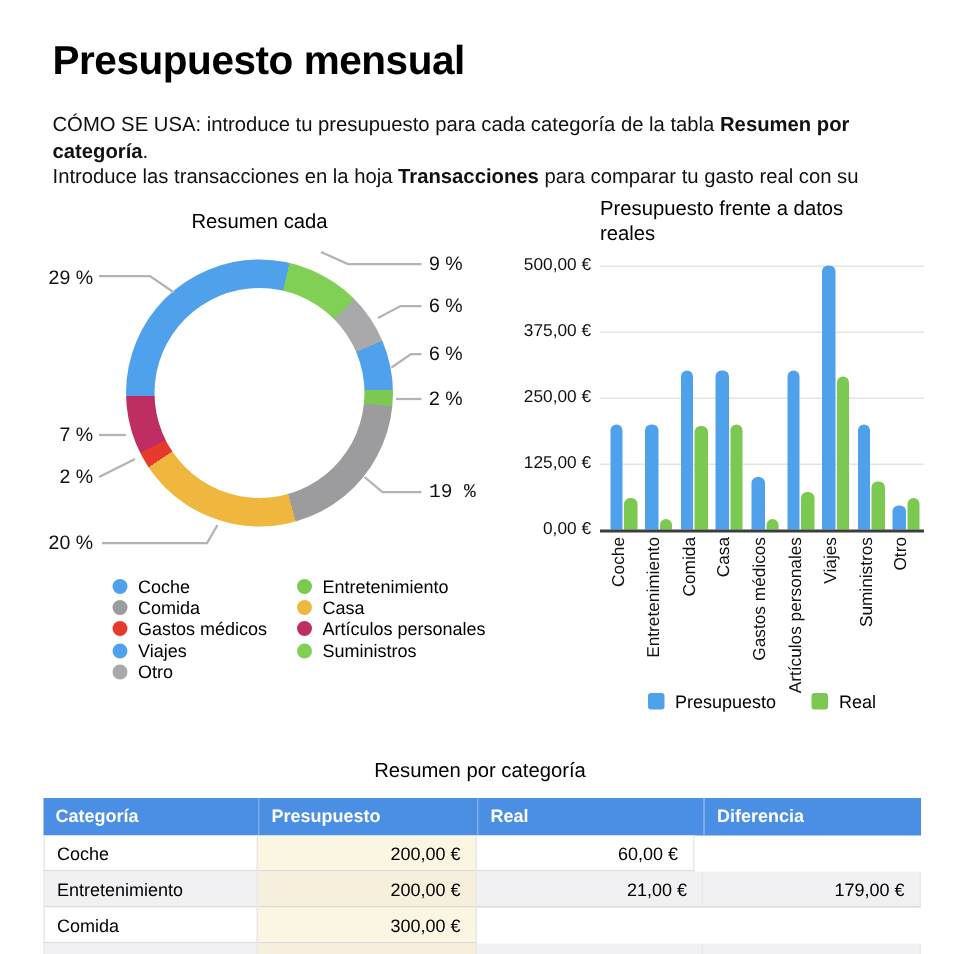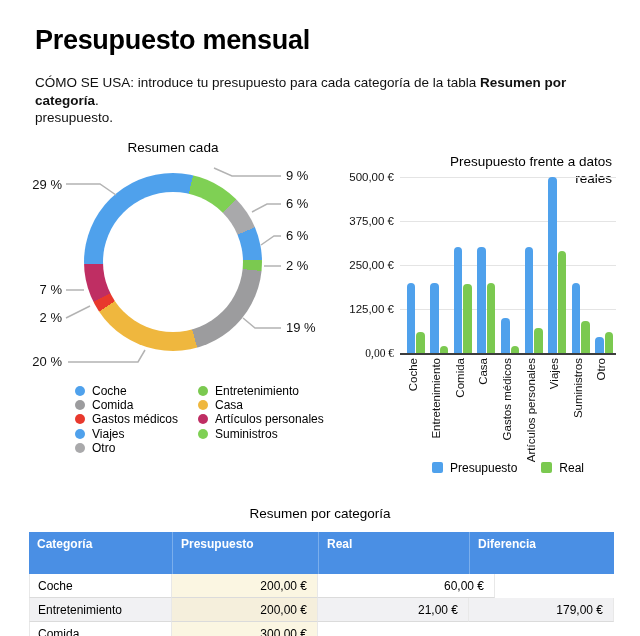--- a/index.html
+++ b/index.html
@@ -13,48 +13,48 @@
   #donut-hole{left:103px;top:192px;width:140px;height:140px;border-radius:50%;background:#fff;}
   .donut-label{font-size:13px;color:#111;height:16px;line-height:16px;}
   .dl-left{text-align:right;}
   #leader-svg{left:0;top:130px;}
   .leg-col{display:flex;flex-direction:column;gap:1px;}
   #donut-legend-col1{left:75px;top:384px;}
   #donut-legend-col2{left:198px;top:384px;}
   .leg-item{display:flex;align-items:center;height:13.3px;font-size:12px;}
   .leg-dot{width:10px;height:10px;border-radius:50%;margin-right:7px;flex:none;}
   .leg-sq{width:11px;height:11px;border-radius:2px;margin-right:7px;flex:none;}
-  #bar-title{left:400px;top:130px;width:212px;text-align:right;font-size:13.5px;line-height:17px;margin-top:23px;}
+  #bar-title{left:400px;top:130px;width:212px;text-align:left;font-size:13.5px;line-height:17px;}
   .gridline{left:400px;width:216px;height:1px;background:#e4e4e4;}
   #x-axis-line{left:400px;top:353px;width:216px;height:2px;background:#3d3d3d;}
   .ytick{left:326px;width:68px;text-align:right;font-size:11.5px;height:14px;line-height:14px;color:#111;}
   .bar{border-radius:4px 4px 0 0;width:8.5px;}
   .xlabel{width:112px;height:15px;transform-origin:0 0;transform:rotate(-90deg) translateX(-112px);
           text-align:right;font-size:11.5px;line-height:15px;color:#111;white-space:nowrap;}
   #bar-legend{left:402px;top:461px;width:212px;display:flex;justify-content:center;gap:24px;}
   #table-title{left:120px;top:506px;width:400px;text-align:center;font-size:13.5px;}
   #summary-table{left:29px;top:532px;width:585px;}
   .trow{display:flex;width:585px;}
-  .th{height:42px;background:#4a8fe4;color:#fff;font-weight:700;font-size:12px;
+  .th{height:25px;background:#4a8fe4;color:#fff;font-weight:700;font-size:12px;
       line-height:25px;padding-left:8px;box-sizing:border-box;border-left:1px solid #7aaeec;}
   .th:first-child{border-left:none;}
   .td{height:24px;font-size:12px;line-height:24px;box-sizing:border-box;
       border-bottom:1px solid #dbdbdb;border-right:1px solid #e8e8e8;}
   .td.c0{padding-left:8px;border-left:1px solid #e8e8e8;}
   .td.num{text-align:right;padding-right:10px;}
 </style>
 </head>
 <body>
 
 <div id="page">
 
   <div class="abs" id="page-title">Presupuesto mensual</div>
   <div class="abs" id="intro">
       <div><span>CÓMO SE USA: introduce tu presupuesto para cada categoría de la tabla </span><span style="font-weight: 700;">Resumen por categoría</span><span>.</span></div>
-      <div><span>presupuesto.</span></div>
+      <div><span>Introduce las transacciones en la hoja </span><span style="font-weight: 700;">Transacciones</span><span> para comparar tu gasto real con su</span></div>
     </div>
 
   <div>
     <div class="abs" id="donut-title">Resumen cada</div>
     <div class="abs" id="donut-ring" style="background: conic-gradient(from 268.6deg, rgb(79, 161, 236) 0deg, rgb(79, 161, 236) 104.4deg, rgb(127, 208, 84) 104.4deg, rgb(127, 208, 84) 136.8deg, rgb(169, 169, 171) 136.8deg, rgb(169, 169, 171) 158.4deg, rgb(79, 161, 236) 158.4deg, rgb(79, 161, 236) 180deg, rgb(123, 201, 80) 180deg, rgb(123, 201, 80) 187.2deg, rgb(156, 156, 158) 187.2deg, rgb(156, 156, 158) 255.6deg, rgb(239, 183, 62) 255.6deg, rgb(239, 183, 62) 327.6deg, rgb(232, 57, 45) 327.6deg, rgb(232, 57, 45) 334.8deg, rgb(191, 46, 99) 334.8deg, rgb(191, 46, 99) 360deg);"></div>
     <div class="abs" id="donut-hole"></div>
 
     <svg class="abs" id="leader-svg" width="340" height="250">
       <g fill="none" stroke="#b3b3b3" stroke-width="1.5">
         <polyline points="66,54 100,54 116,65"></polyline>
@@ -70,21 +70,21 @@
     </svg>
 
     <div class="abs donut-label dl-left" style="left:24px;top:177px;width:38px;">29 %</div>
     <div class="abs donut-label dl-left" style="left:30px;top:282px;width:32px;">7 %</div>
     <div class="abs donut-label dl-left" style="left:30px;top:310px;width:32px;">2 %</div>
     <div class="abs donut-label dl-left" style="left:22px;top:354px;width:40px;">20 %</div>
     <div class="abs donut-label" style="left:286px;top:168px;">9 %</div>
     <div class="abs donut-label" style="left:286px;top:196px;">6 %</div>
     <div class="abs donut-label" style="left:286px;top:228px;">6 %</div>
     <div class="abs donut-label" style="left:286px;top:258px;">2 %</div>
-    <div class="abs donut-label" style="left:286px;top:320px;">19 %</div>
+    <div class="abs donut-label" style="left:286px;top:320px;font-family:Liberation Mono, monospace;">19 %</div>
 
     <div class="abs leg-col" id="donut-legend-col1">
         <div class="leg-item">
           <div class="leg-dot" style="background: rgb(79, 161, 236);"></div>
           <div>Coche</div>
         </div>
         <div class="leg-item">
           <div class="leg-dot" style="background: rgb(156, 156, 158);"></div>
           <div>Comida</div>
         </div>
@@ -120,21 +120,21 @@
         </div>
       </div>
   </div>
 
   <div>
     <div class="abs" id="bar-title">
       <div>Presupuesto frente a datos</div>
       <div>reales</div>
     </div>
     <div id="bar-plot">
-        <div class="abs ytick" style="top: 346px; font-family: Liberation Serif, serif;">0,00 €</div>
+        <div class="abs ytick" style="top: 346px;">0,00 €</div>
         <div class="abs gridline" style="top: 309px;"></div>
         <div class="abs ytick" style="top: 302px;">125,00 €</div>
         <div class="abs gridline" style="top: 265px;"></div>
         <div class="abs ytick" style="top: 258px;">250,00 €</div>
         <div class="abs gridline" style="top: 221px;"></div>
         <div class="abs ytick" style="top: 214px;">375,00 €</div>
         <div class="abs gridline" style="top: 177px;"></div>
         <div class="abs ytick" style="top: 170px;">500,00 €</div>
         <div class="abs bar" style="left: 406.778px; top: 282.6px; height: 70.4px; background: rgb(79, 161, 236);"></div>
         <div class="abs bar" style="left: 416.278px; top: 331.88px; height: 21.12px; background: rgb(123, 201, 80);"></div>
@@ -181,21 +181,21 @@
   <div class="abs" id="summary-table">
       <div class="trow">
         <div class="th" style="width: 143px;">Categoría</div>
         <div class="th" style="width: 146px;">Presupuesto</div>
         <div class="th" style="width: 151px;">Real</div>
         <div class="th" style="width: 145px;">Diferencia</div>
       </div>
       <div class="trow">
         <div class="td c0" style="width: 143px; background: rgb(255, 255, 255);">Coche</div>
         <div class="td num" style="width: 146px; background: rgb(251, 246, 226);">200,00 €</div>
-        <div class="td num" style="width: 177px; background: rgb(255, 255, 255);">60,00 €</div>
+        <div class="td num" style="width: 145px; background: rgb(255, 255, 255);">60,00 €</div>
       </div>
       <div class="trow">
         <div class="td c0" style="width: 143px; background: rgb(241, 241, 243);">Entretenimiento</div>
         <div class="td num" style="width: 146px; background: rgb(245, 239, 220);">200,00 €</div>
         <div class="td num" style="width: 151px; background: rgb(241, 241, 243);">21,00 €</div>
         <div class="td num" style="width: 145px; background: rgb(241, 241, 243);">179,00 €</div>
       </div>
       <div class="trow">
         <div class="td c0" style="width: 143px; background: rgb(255, 255, 255);">Comida</div>
         <div class="td num" style="width: 146px; background: rgb(251, 246, 226);">300,00 €</div>

